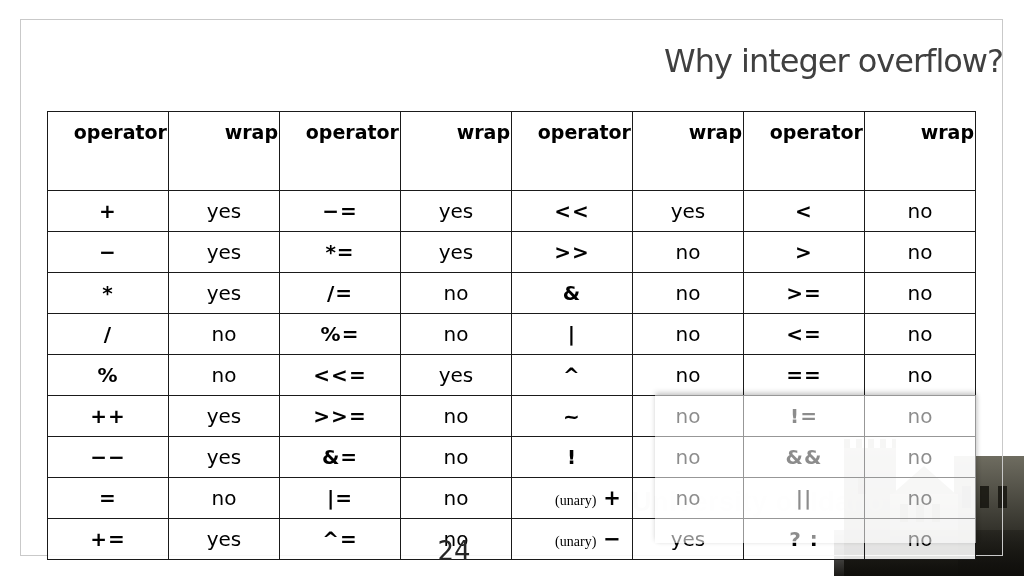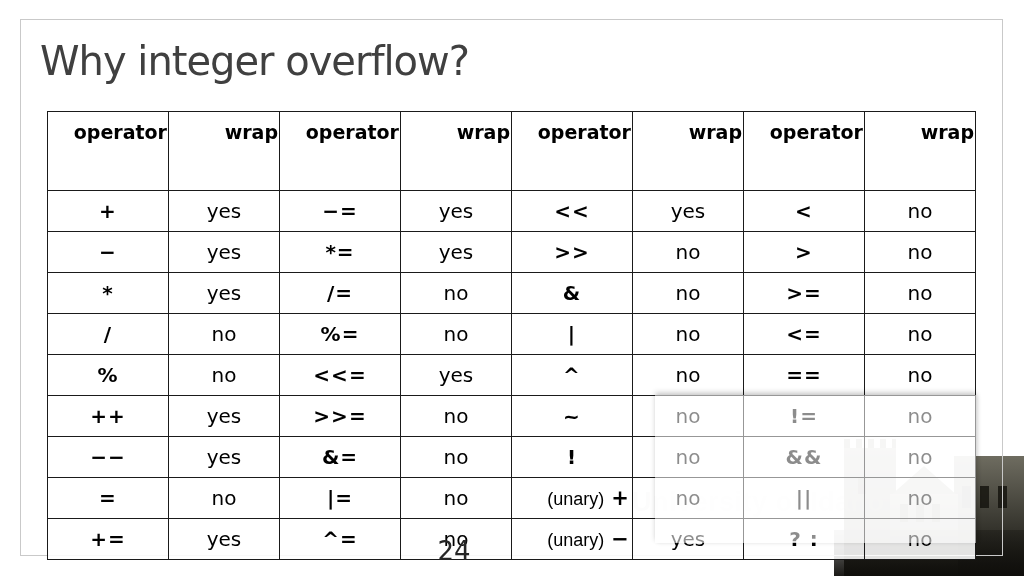--- a/index.html
+++ b/index.html
@@ -107,30 +107,29 @@
     background: transparent;
     z-index: 3;
   }
 
   
   #slide-title {
     position: absolute;
     left: 20px;
     top: 32px;
     width: 983px;
-    text-align: left;
-    font-size: 40px;
+    text-align: right;
+    font-size: 32px;
     line-height: 58px;
     color: #404040;
     font-family: "DejaVu Sans", sans-serif;
     font-weight: normal;
     letter-spacing: -1px;
     z-index: 5;
     white-space: nowrap;
-    margin-left: 20px;
   }
 
   
   #op-table {
     position: absolute;
     left: 47px;
     top: 111px;
     width: 928px;
     border-collapse: collapse;
     table-layout: fixed;
@@ -161,25 +160,25 @@
     font-weight: bold;
     letter-spacing: 1px;
   }
   #op-table td.wrap-yes {
     font-weight: normal;
   }
   #op-table td.wrap-no {
     font-weight: normal;
   }
   .unary-label {
-    font-size: 18px;
+    font-size: 14px;
     font-weight: normal;
     letter-spacing: 0;
     margin-right: 7px;
-    font-family: Liberation Sans, sans-serif;
+    font-family: Liberation Serif, serif;
     margin-left: 33px;
   }
   .unary-sym {
     font-size: 21px;
     font-weight: bold;
   }
   .sp-wide { letter-spacing: 6px; }
 
   col.c-op { width: 121px; }
   col.c-wrap { width: 111px; }

